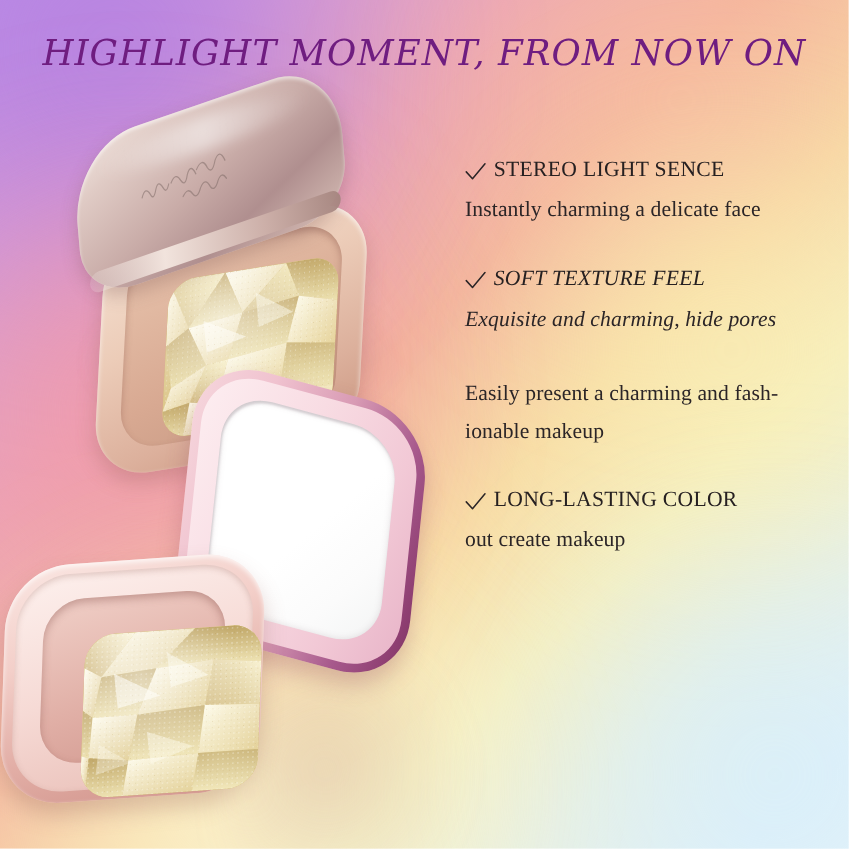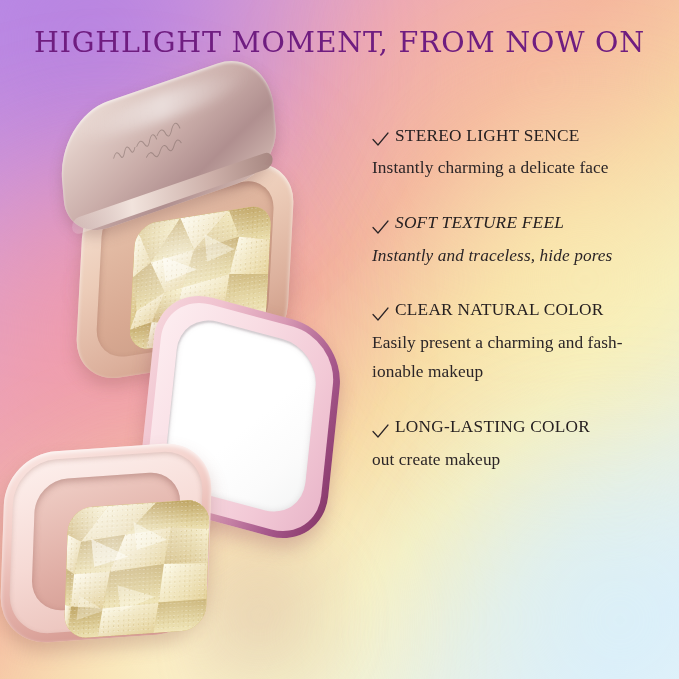--- a/index.html
+++ b/index.html
@@ -66,39 +66,40 @@
     background: radial-gradient(circle at 50% 50%, rgba(252,246,214,0.9), rgba(252,246,214,0) 72%);
   }
 
   
   .headline {
     position: absolute;
     left: 0; top: 26px;
     width: 679px;
     text-align: center;
     font-family: "DejaVu Serif", serif;
+    font-style: italic;
     font-weight: 400;
     font-size: 28.5px;
     letter-spacing: 0.8px;
     color: #6f1d80;
     white-space: nowrap;
   }
 
   
   .features {
     position: absolute;
     left: 372px;
     top: 126px;
     width: 302px;
   }
   .feature { margin-bottom: 24px; }
   .feature:last-child { margin-bottom: 0; }
   .f-head {
     display: flex;
-    align-items: flex-end;
+    align-items: center;
     font-size: 17.3px;
     color: #262021;
     letter-spacing: 0.25px;
     white-space: nowrap;
     line-height: 1.18;
   }
   .f-check {
     flex: 0 0 auto;
     width: 17px;
     margin-right: 6px;
@@ -483,33 +484,25 @@
     <div class="feature f2">
       <div class="f-head">
         <span class="f-check">
           <svg width="17" height="15" viewBox="0 0 17 15">
             <path d="M1 7.5 L6 13 L16 1" fill="none" stroke="#2a2426" stroke-width="1.2" stroke-linecap="round" stroke-linejoin="round"></path>
           </svg>
         </span>
         <span>SOFT TEXTURE FEEL</span>
       </div>
       <div class="f-body">
-        <span>Instantly and traceless, hide pores</span>
+        <span>Exquisite and charming, hide pores</span>
       </div>
     </div>
 
     <div class="feature f3">
-      <div class="f-head">
-        <span class="f-check">
-          <svg width="17" height="15" viewBox="0 0 17 15">
-            <path d="M1 7.5 L6 13 L16 1" fill="none" stroke="#2a2426" stroke-width="1.2" stroke-linecap="round" stroke-linejoin="round"></path>
-          </svg>
-        </span>
-        <span>CLEAR NATURAL COLOR</span>
-      </div>
       <div class="f-body">
         <span>Easily present a charming and fash-</span>
         <span>ionable makeup</span>
       </div>
     </div>
 
     <div class="feature f4">
       <div class="f-head">
         <span class="f-check">
           <svg width="17" height="15" viewBox="0 0 17 15">

